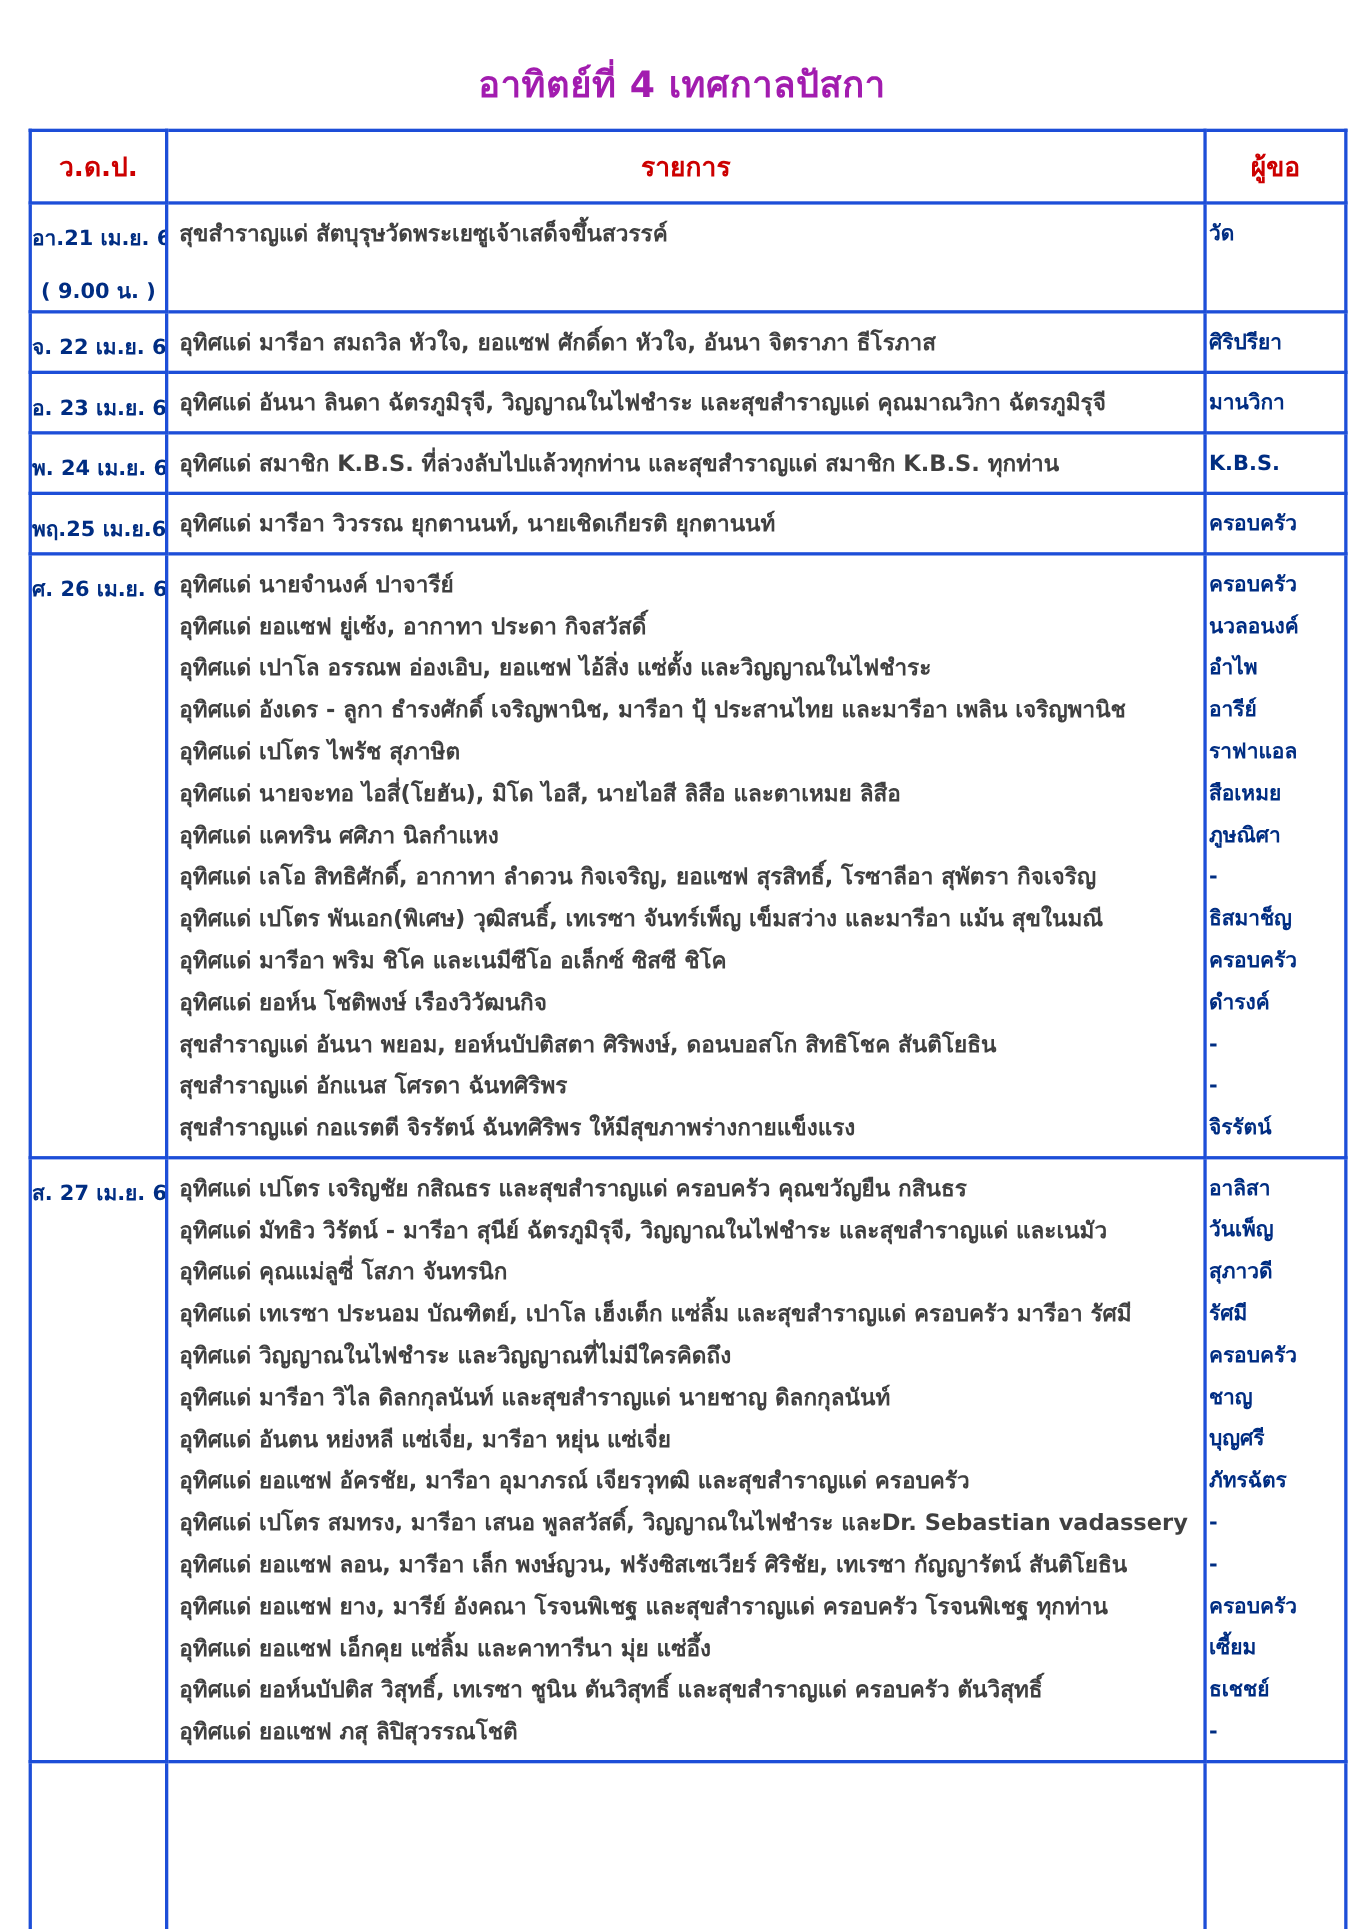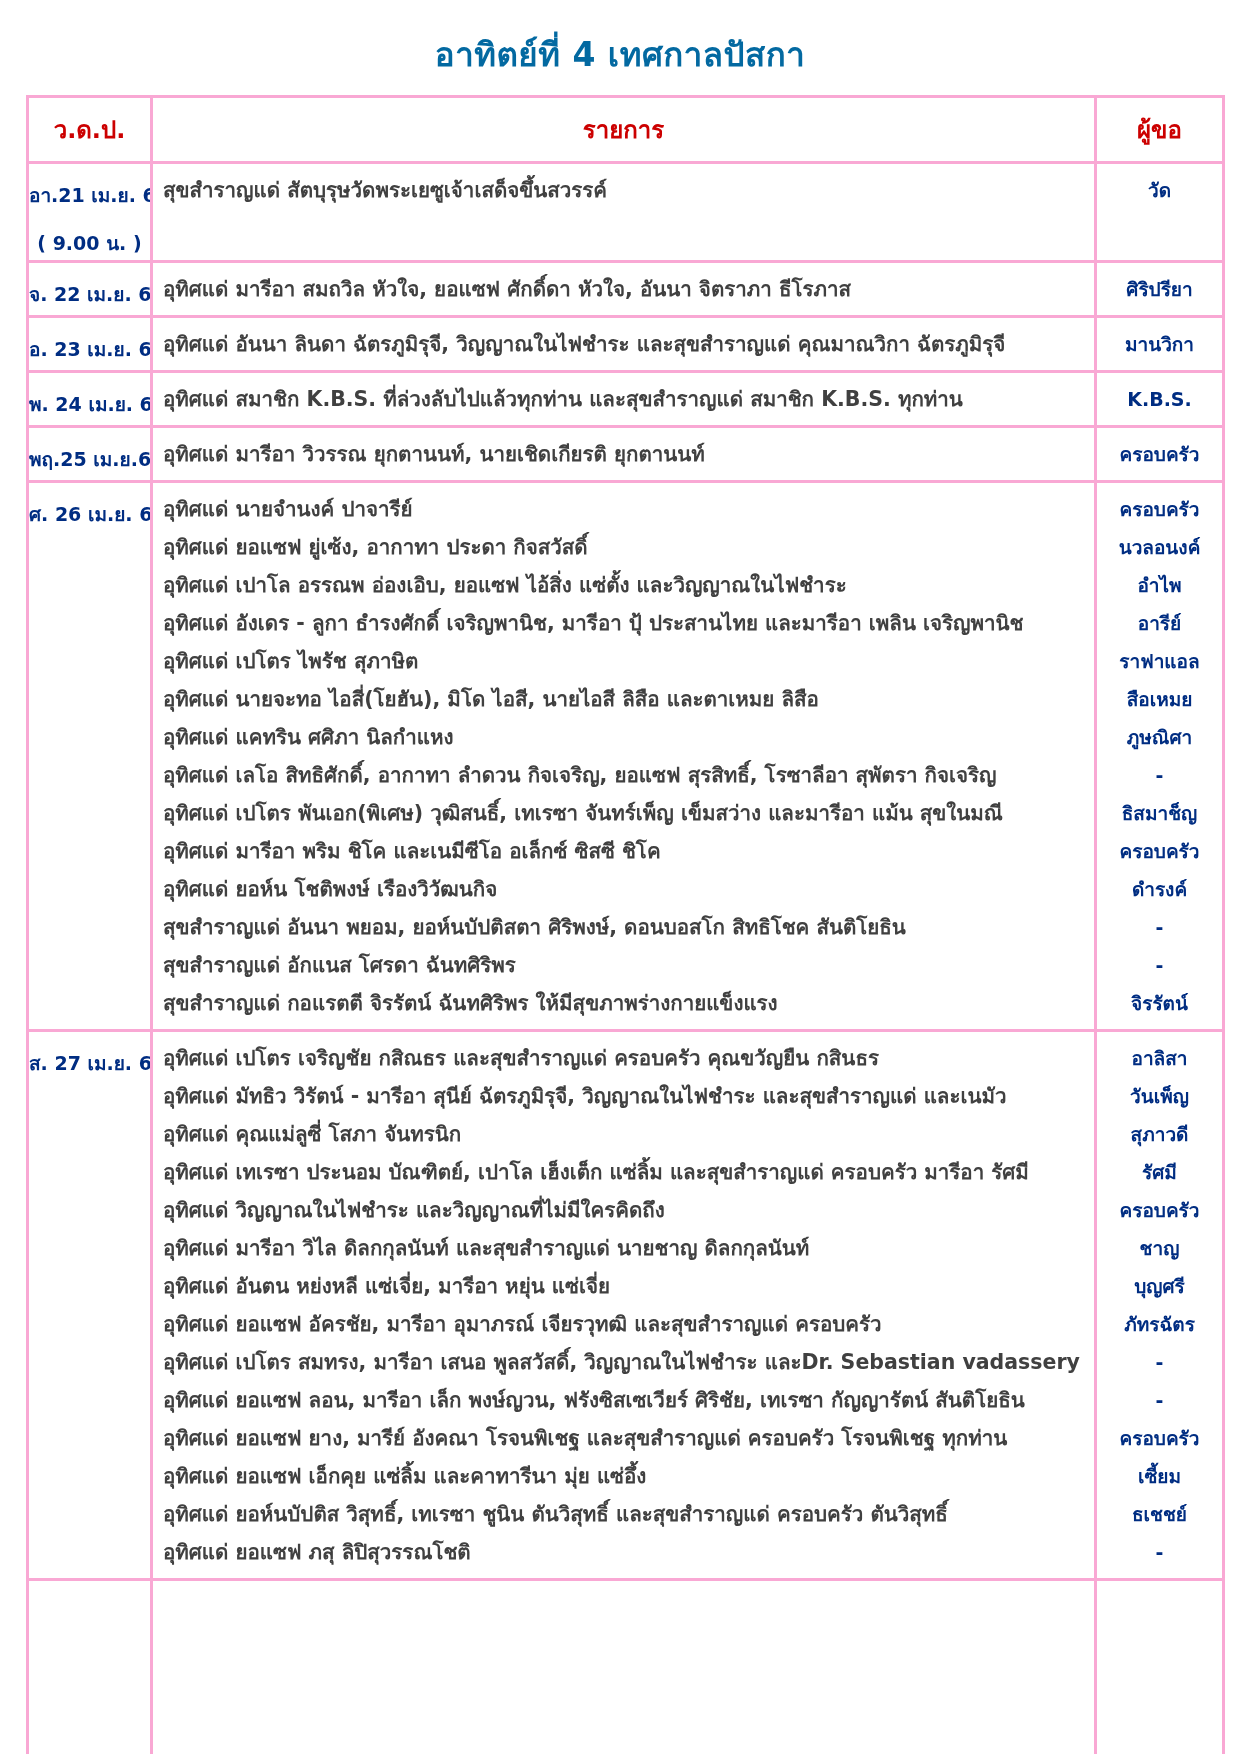--- a/index.html
+++ b/index.html
@@ -5,36 +5,36 @@
   * { margin: 0; padding: 0; box-sizing: border-box; }
   html, body {
     width: 1240px;
     background: #ffffff;
     font-family: "DejaVu Sans", "Liberation Sans", sans-serif;
   }
   body { height: 1754px; overflow: hidden; }
 
   .page-title {
     text-align: center;
-    color: #0369a1;
+    color: #a21caf;
     font-weight: bold;
     font-size: 33px;
-    padding-top: 28px;
+    padding-top: 50px;
     padding-bottom: 14px;
     letter-spacing: 0.5px;
   }
 
   table.schedule {
     border-collapse: collapse;
     margin-left: 26px;
     width: 1196px;
     table-layout: fixed;
   }
   table.schedule th, table.schedule td {
-    border: 3px solid #f9a8d4;
+    border: 3px solid #1d4ed8;
     vertical-align: top;
   }
   col.c-date { width: 124px; }
   col.c-items { width: 944px; }
   col.c-by { width: 128px; }
 
   th.hdr {
     color: #CC0000;
     font-weight: bold;
     font-size: 24px;
@@ -59,21 +59,21 @@
   }
   td.cell-by {
     color: #002D82;
     font-weight: bold;
     font-size: 19px;
     text-align: center;
     padding: 7px 2px;
   }
   .line { line-height: 38px; white-space: nowrap; overflow: hidden; }
   td.cell-items .line { text-align: left; }
-  td.cell-by .line { text-align: center; }
+  td.cell-by .line { text-align: left; }
   .date-line2 { line-height: 34px; margin-top: 12px; }
   tr.empty-row td { height: 212px; }
 </style>
 </head>
 <body>
 
 <div class="page-title">อาทิตย์ที่ 4 เทศกาลปัสกา</div>
 
 <table class="schedule">
   <colgroup>

